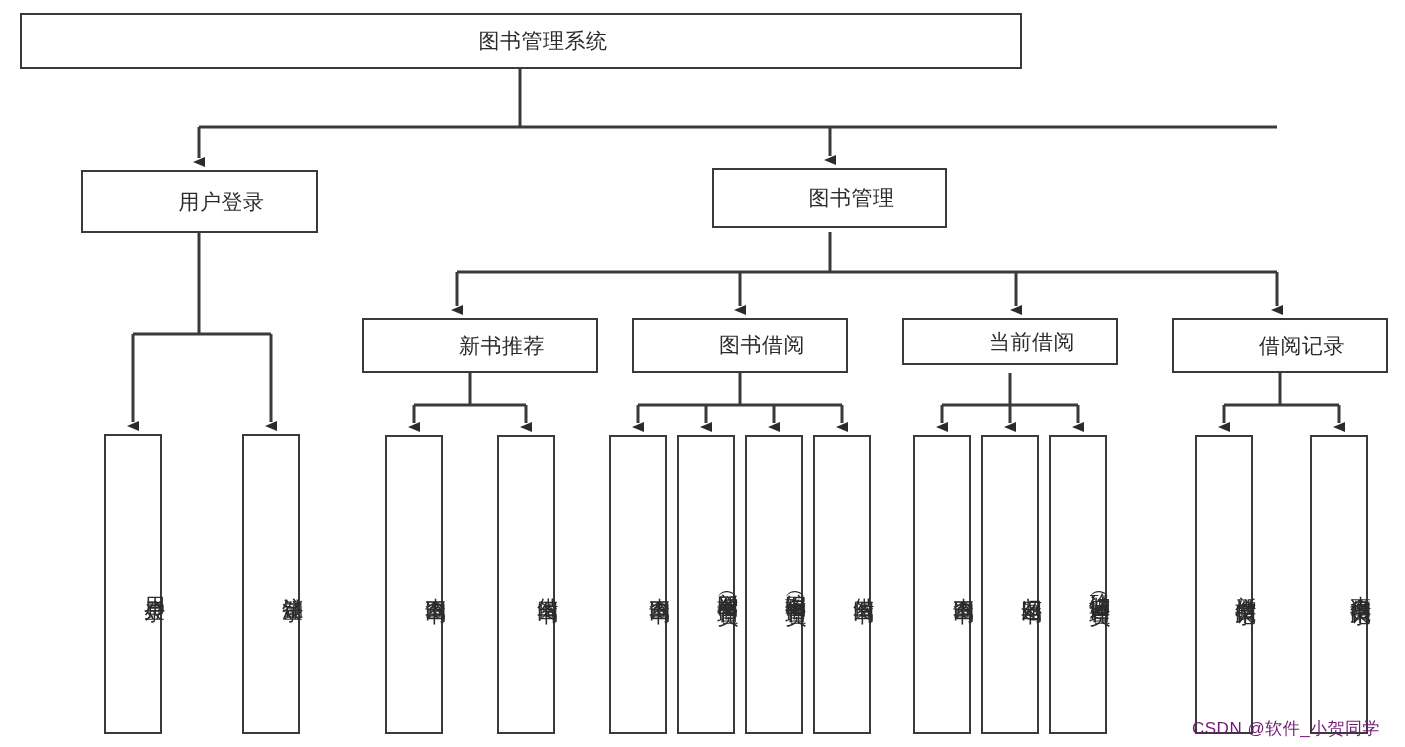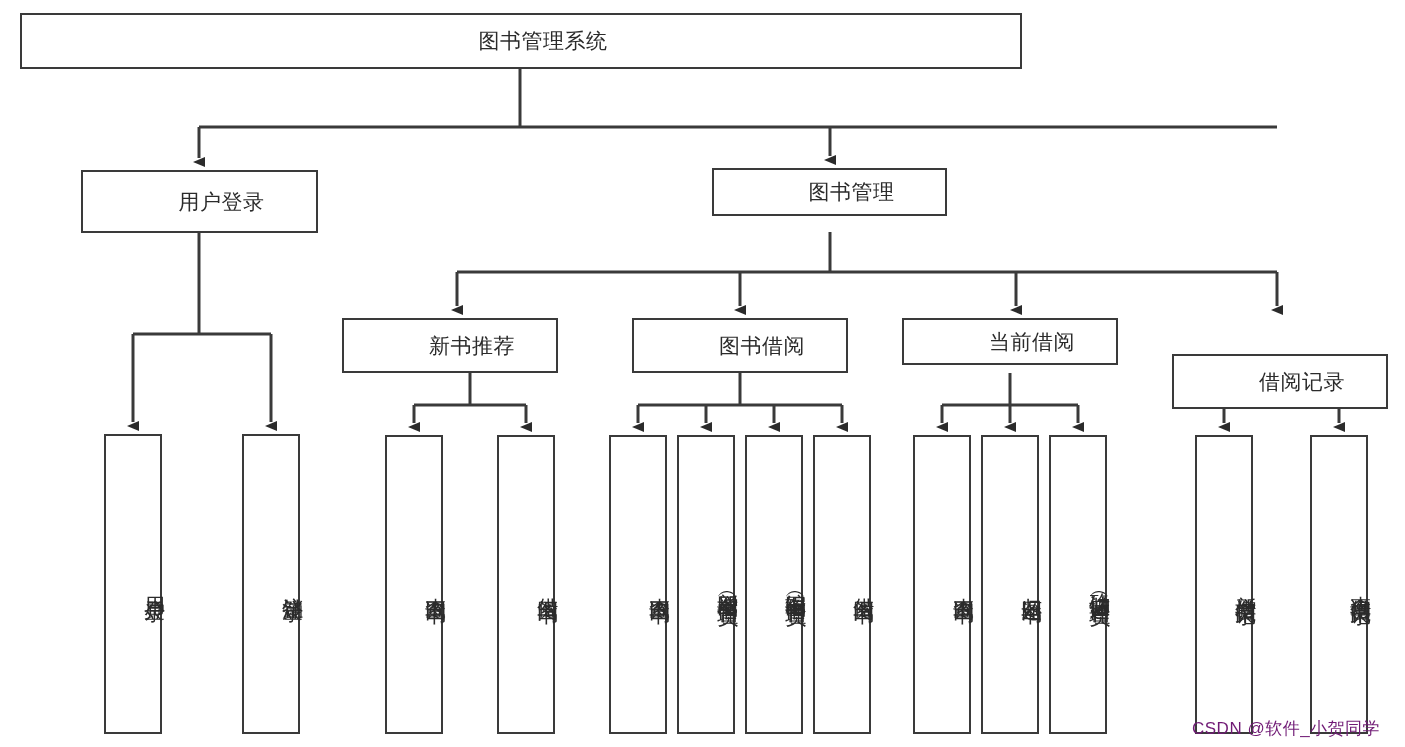--- a/index.html
+++ b/index.html
@@ -121,34 +121,34 @@
     </g>
   </svg>
 
   <div class="node" style="left:20px; top:13px; width:1002px; height:56px;">
     <span class="label">图书管理系统</span>
   </div>
 
   <div class="node" style="left:81px; top:170px; width:237px; height:63px;">
     <span class="label">用户登录</span>
   </div>
-  <div class="node" style="left:712px; top:168px; width:235px; height:48px;">
+  <div class="node" style="left:712px; top:168px; width:235px; height:60px;">
     <span class="label">图书管理</span>
   </div>
 
-  <div class="node" style="left:342px; top:318px; width:216px; height:55px;">
+  <div class="node" style="left:362px; top:318px; width:236px; height:55px;">
     <span class="label">新书推荐</span>
   </div>
-  <div class="node" style="left:632px; top:318px; width:216px; height:55px;">
+  <div class="node" style="left:632px; top:318px; width:216px; height:55px;font-family:Liberation Serif, serif;">
     <span class="label">图书借阅</span>
   </div>
   <div class="node" style="left:902px; top:318px; width:216px; height:47px;">
     <span class="label">当前借阅</span>
   </div>
-  <div class="node" style="left:1172px; top:318px; width:216px; height:55px;margin-top:36px;">
+  <div class="node" style="left:1172px; top:318px; width:216px; height:55px;">
     <span class="label">借阅记录</span>
   </div>
 
   <div class="node vertical" style="left:104px; top:434px; width:58px; height:300px;">
     <span class="label">用户登录</span>
   </div>
   <div class="node vertical" style="left:242px; top:434px; width:58px; height:300px;">
     <span class="label">注销登录</span>
   </div>
 

